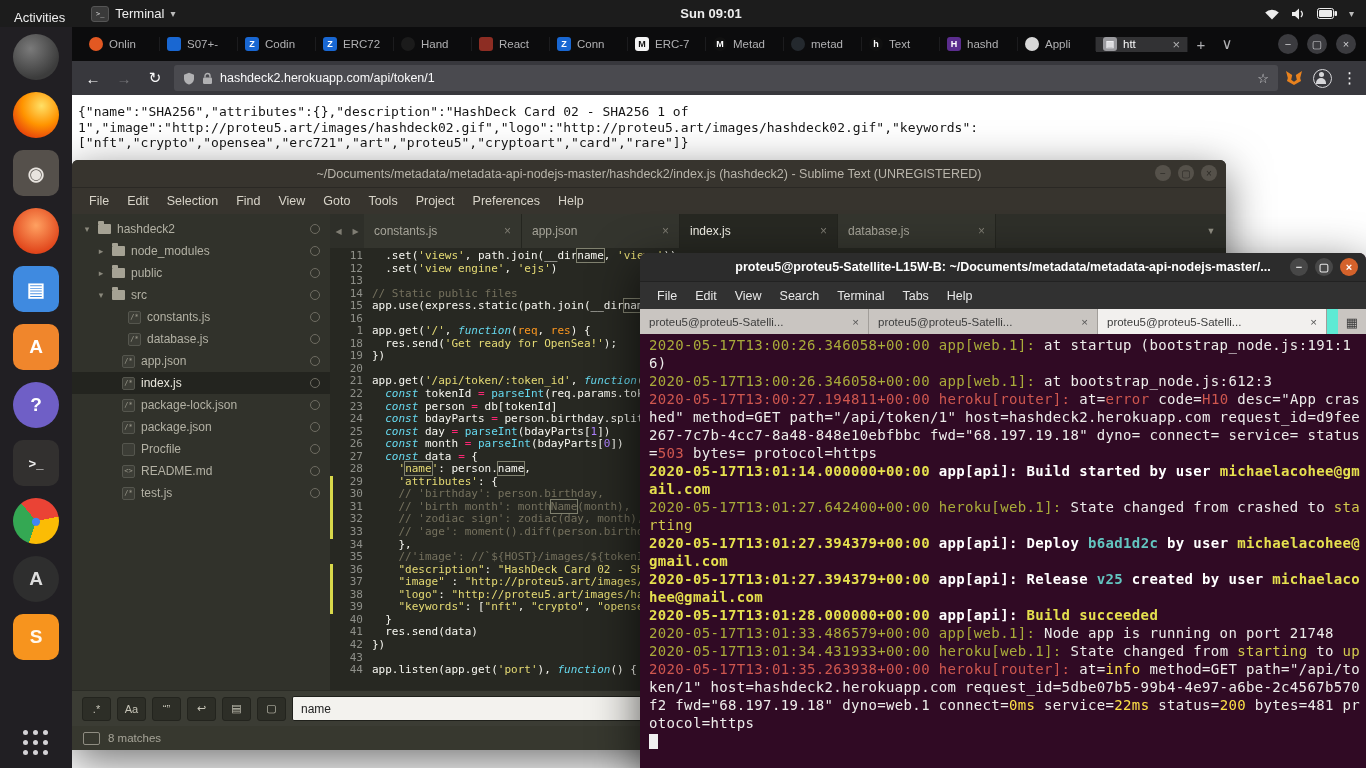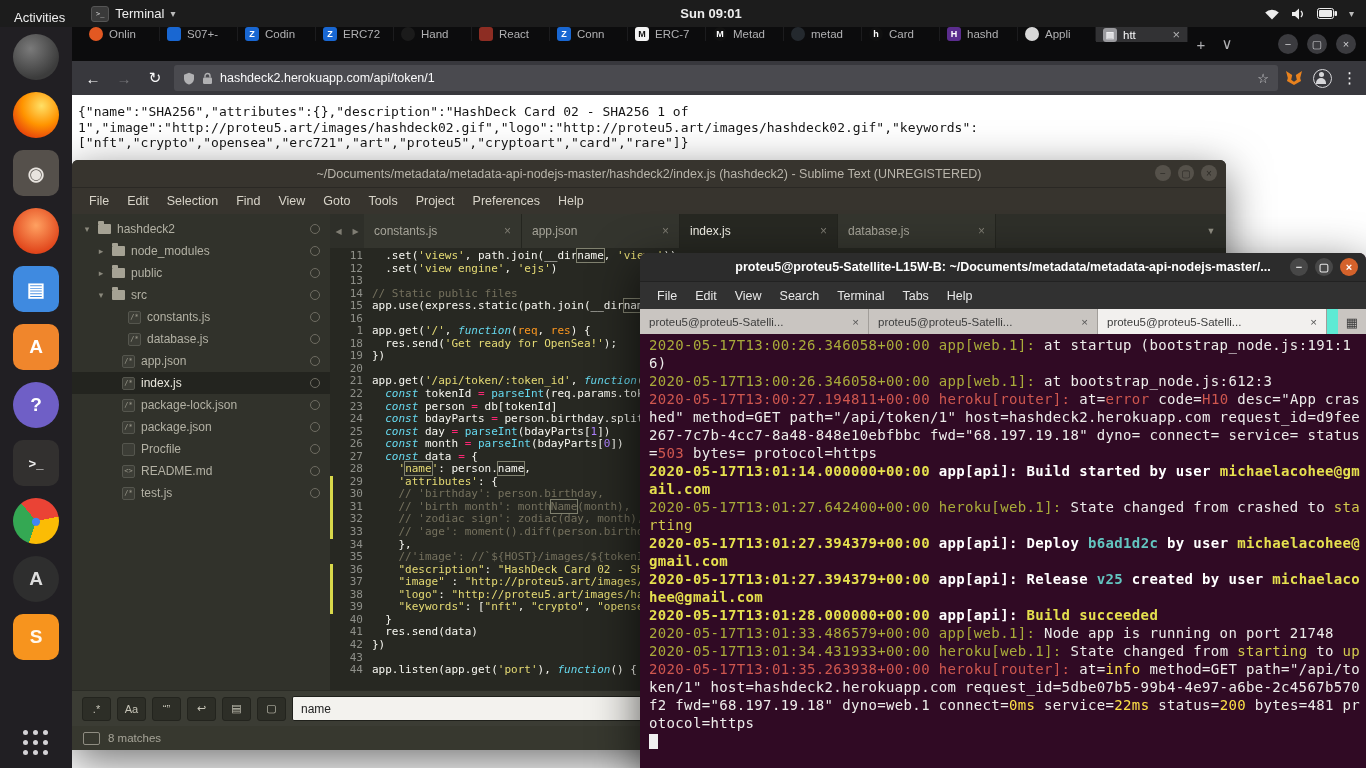--- a/index.html
+++ b/index.html
@@ -19,21 +19,21 @@
   #dock{position:absolute;left:0;top:27px;width:72px;height:741px;background:rgba(34,32,36,0.96);
     display:flex;flex-direction:column;align-items:center;padding-top:7px;gap:12px;z-index:9;box-sizing:border-box;}
   .dock-icon{width:46px;height:46px;display:flex;align-items:center;justify-content:center;
     font-size:19px;font-weight:bold;flex:none;}
   #show-apps{margin-top:auto;margin-bottom:12px;width:26px;height:26px;display:grid;
     grid-template-columns:repeat(3,1fr);gap:4px;}
   #show-apps i{width:5px;height:5px;border-radius:50%;background:#d4d2d6;}
   
   #firefox{position:absolute;left:72px;top:27px;right:0;bottom:0;z-index:1;background:#fff;}
   .ff-tabstrip{height:34px;background:#0c0c0d;display:flex;align-items:stretch;}
-  #ff-tabs{display:flex;align-items:flex-start;padding-left:10px;}
+  #ff-tabs{display:flex;align-items:center;padding-left:10px;}
   .ff-tab{width:78px;display:flex;align-items:center;gap:6px;padding:0 7px;color:#b1b1b3;
     font-size:11.5px;border-right:1px solid #1c1c1e;overflow:hidden;white-space:nowrap;box-sizing:border-box;flex:none;}
   .ff-tab.active{width:92px;background:#323234;color:#f9f9fa;box-shadow:inset 0 2px 0 #0a84ff00;}
   .fav{width:14px;height:14px;border-radius:3px;flex:none;display:flex;align-items:center;
     justify-content:center;font-size:9px;font-weight:bold;}
   .ff-tab-close{margin-left:auto;color:#b1b1b3;font-size:13px;}
   .ff-strip-btn{width:26px;display:flex;align-items:center;justify-content:center;color:#b1b1b3;font-size:15px;}
   .ff-winbtns{margin-left:auto;display:flex;align-items:center;gap:9px;padding-right:10px;}
   .winbtn{width:20px;height:20px;border-radius:50%;background:#3b3b3f;color:#cfcfd2;font-size:11px;
     display:flex;align-items:center;justify-content:center;}
@@ -218,21 +218,21 @@
         <div class="ff-tab">
           <span class="fav" style="background: rgb(17, 17, 17); color: rgb(255, 255, 255); border-radius: 50%;">M</span>
           <span>Metad</span>
         </div>
         <div class="ff-tab">
           <span class="fav" style="background: rgb(36, 41, 46); border-radius: 50%;"></span>
           <span>metad</span>
         </div>
         <div class="ff-tab">
           <span class="fav" style="background: rgb(16, 16, 16); color: rgb(255, 255, 255); border-radius: 50%;">h</span>
-          <span>Card</span>
+          <span>Text</span>
         </div>
         <div class="ff-tab">
           <span class="fav" style="background: rgb(91, 45, 142); color: rgb(255, 255, 255);">H</span>
           <span>hashd</span>
         </div>
         <div class="ff-tab">
           <span class="fav" style="background: rgb(216, 216, 216); border-radius: 50%;"></span>
           <span>Appli</span>
         </div>
         <div class="ff-tab active">

